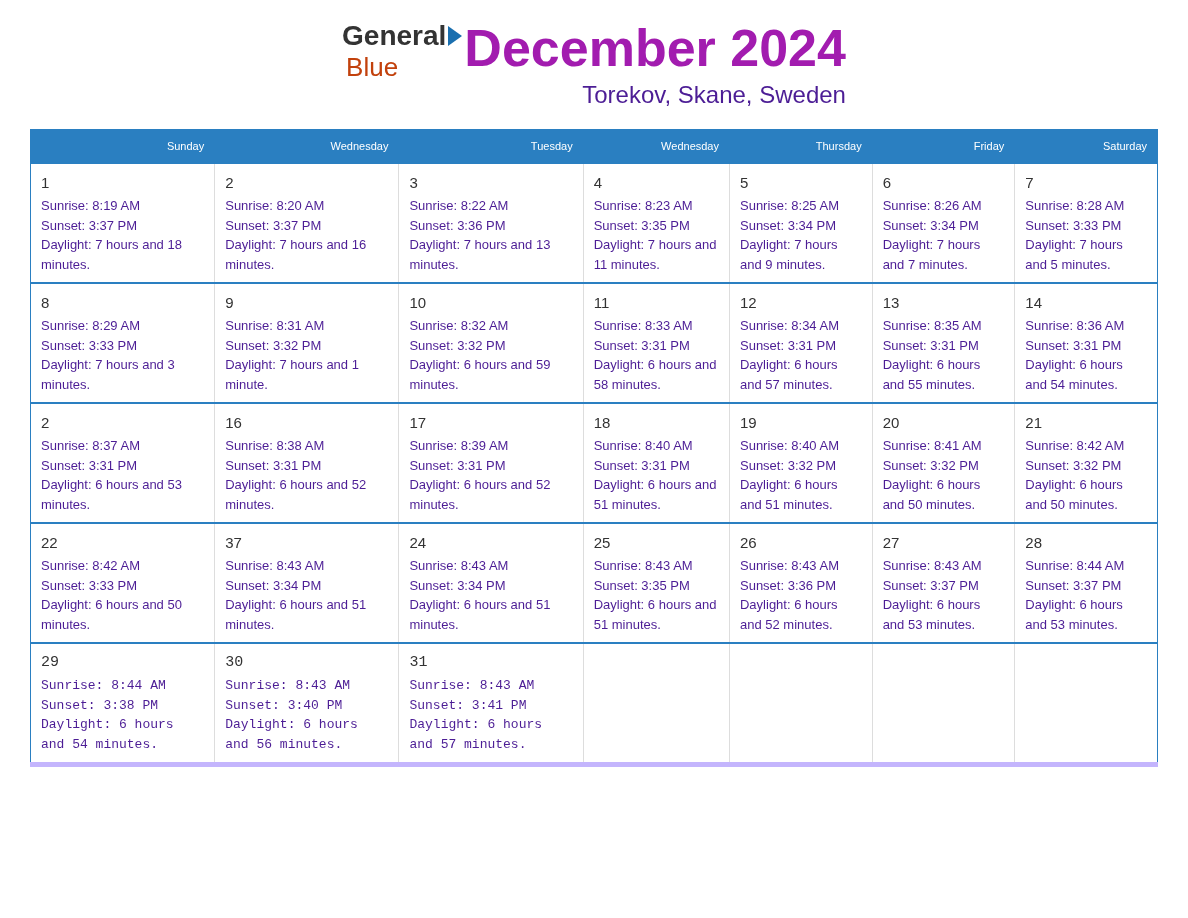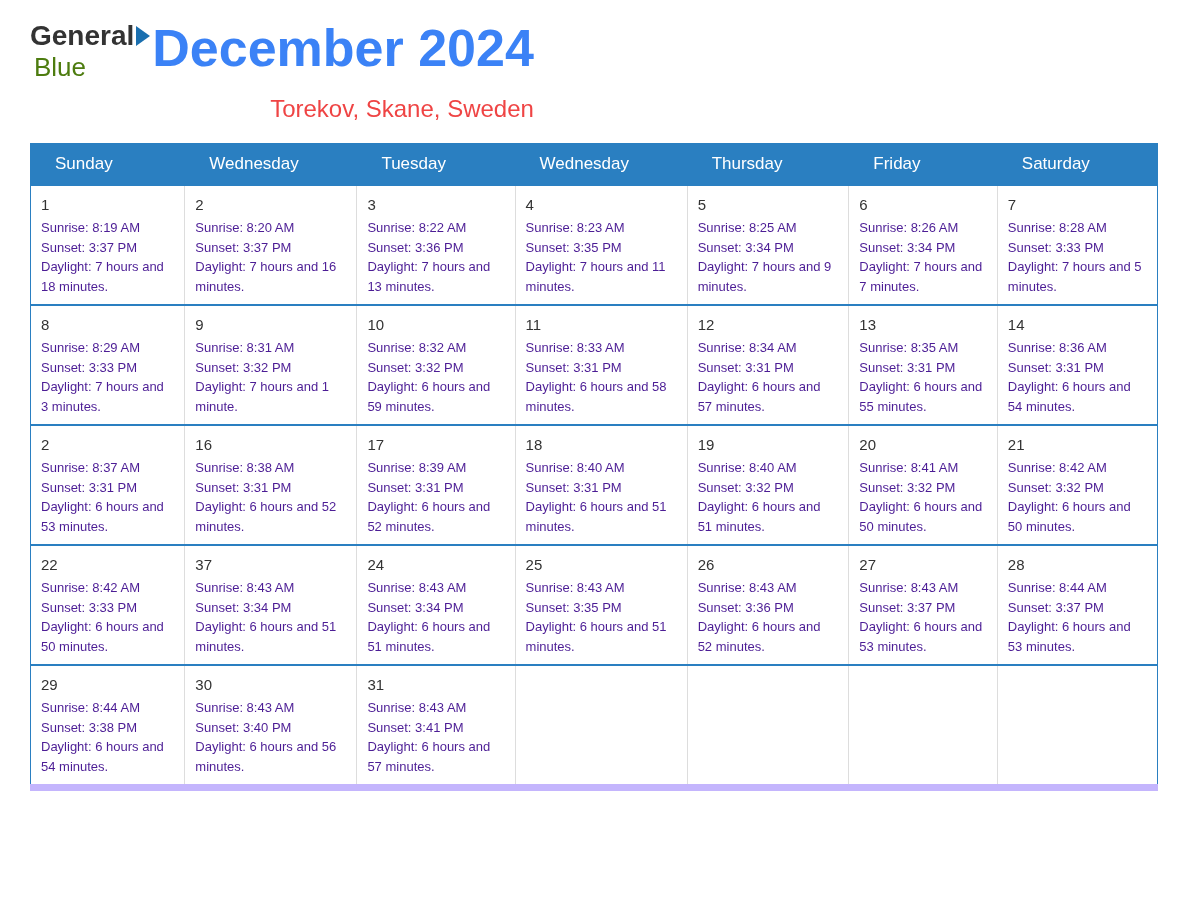--- a/index.html
+++ b/index.html
@@ -5,21 +5,21 @@
     * { margin: 0; padding: 0; box-sizing: border-box; }
     body {
       font-family: Arial, sans-serif;
       background: #fff;
       width: 1188px;
       min-height: 918px;
       padding: 20px 30px;
     }
     .header {
       display: flex;
-      justify-content: flex-start;
+      justify-content: center;
       align-items: flex-start;
       margin-bottom: 20px;
     }
     .logo {
       display: flex;
       flex-direction: column;
       align-items: flex-start;
     }
     .logo-text {
       display: flex;
@@ -34,51 +34,51 @@
     .logo-arrow {
       display: inline-block;
       width: 0;
       height: 0;
       border-left: 14px solid #1a6faf;
       border-top: 10px solid transparent;
       border-bottom: 10px solid transparent;
       margin: 0 2px;
     }
     .logo-blue {
-      color: #4d7c0f;
+      color: #c2410c;
       font-size: 26px;
     }
     .title-section {
       text-align: right;
     }
     .month-title {
       font-size: 52px;
       font-weight: bold;
-      color: #3b82f6;
+      color: #a21caf;
       line-height: 1.1;
     }
     .subtitle {
       font-size: 24px;
-      color: #ef4444;
-      margin-top: 18px;
+      color: #4c1d95;
+      margin-top: 4px;
     }
     table {
       width: 100%;
       border-collapse: collapse;
       font-size: 13.5px;
     }
     thead tr {
       background-color: #2a7fc1;
       color: #fff;
     }
     thead th {
-      padding: 10px 24px;
-      text-align: left;
+      padding: 10px 10px;
+      text-align: right;
       font-weight: normal;
-      font-size: 17px;
+      font-size: 11px;
       border: 1px solid #2a7fc1;
     }
     tbody tr {
       border-top: 2px solid #2a7fc1;
     }
     tbody td {
       padding: 8px 10px;
       vertical-align: top;
       border-left: 1px solid #ddd;
       border-right: 1px solid #ddd;
@@ -97,21 +97,22 @@
       font-weight: normal;
       display: block;
       margin-bottom: 2px;
     }
     .day-info {
       font-size: 13px;
       color: #4c1d95;
       line-height: 1.5;
     }
     tbody tr:last-child td {
-      border-bottom: 7px solid #c4b5fd;
+      border-bottom: 5px solid #c4b5fd;
+      font-family: Liberation Mono, monospace;
     }
   </style>
 </head>
 <body>
 
 <div class="header">
   <div class="logo">
     <div class="logo-text">
       <span class="logo-general">General</span>
       <span class="logo-arrow"></span>

